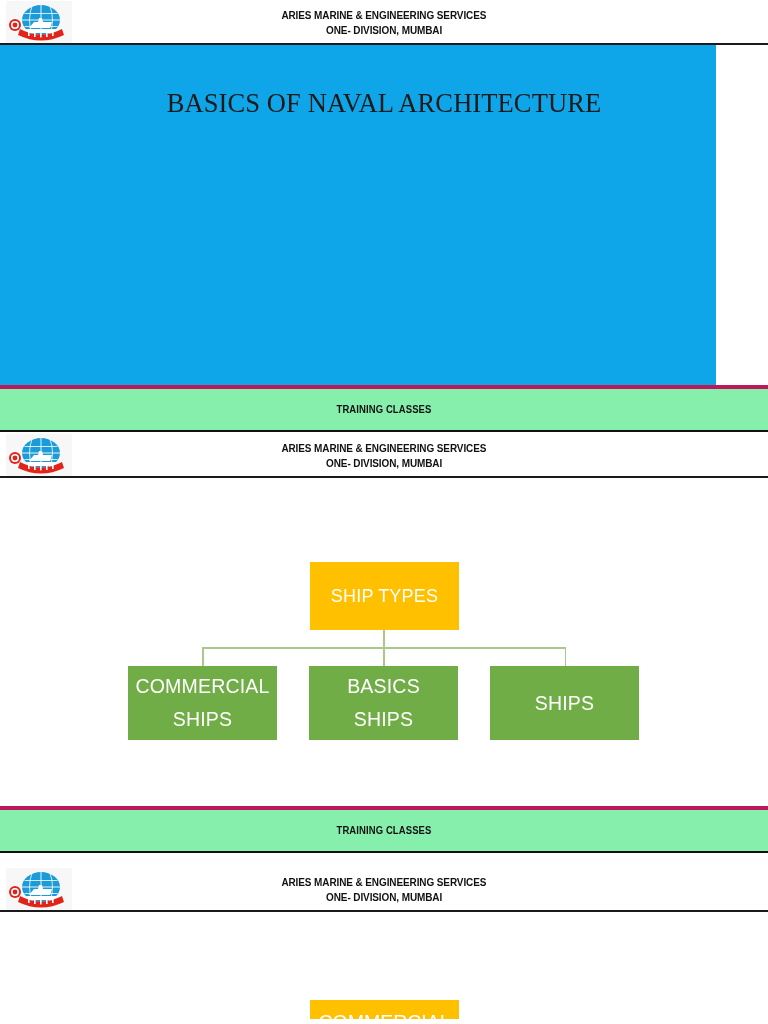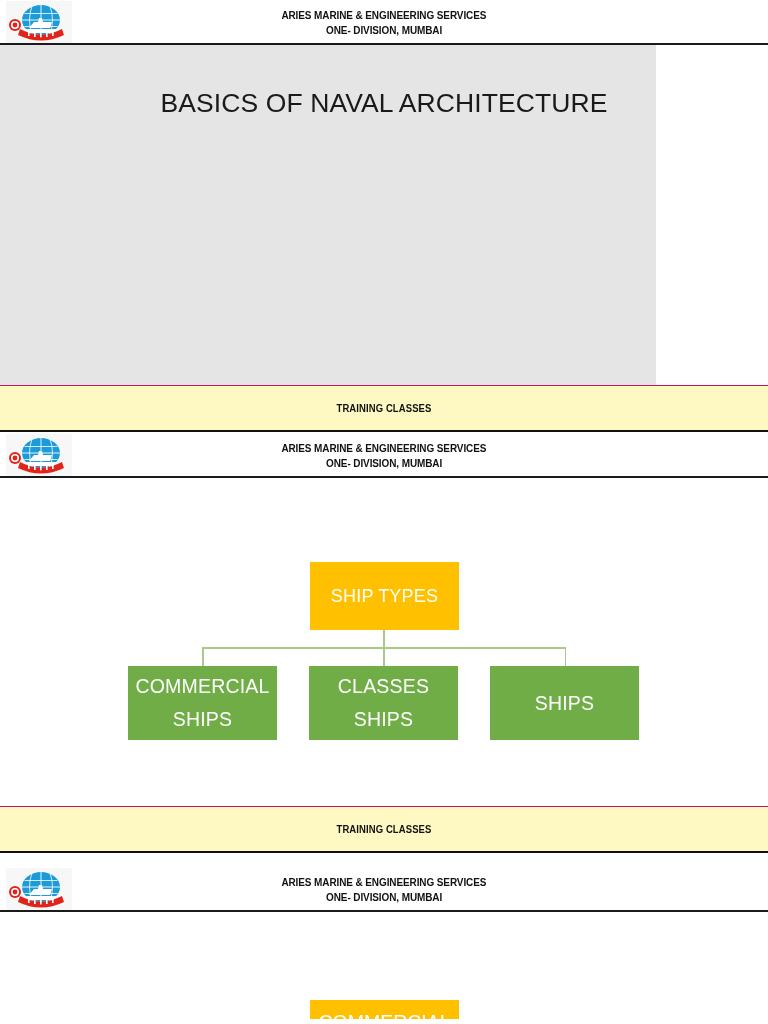--- a/index.html
+++ b/index.html
@@ -68,41 +68,42 @@
     white-space: nowrap;
     line-height: 13px;
     transform: scaleX(0.95);
   }
 
   
   .footer-box {
     position: relative;
     width: 768px;
     height: 47px;
-    background: #fef9c3;
-    border-top: 1px solid #be185d;
+    background: #86efac;
+    border-top: 4px solid #be185d;
     border-bottom: 2px solid #111111;
     display: flex;
     align-items: center;
     justify-content: center;
   }
   .footer-box-text {
     font-size: 10px;
     font-weight: bold;
     letter-spacing: 0.1px;
     color: #111111;
     transform: scaleX(0.95);
   }
 
   
   .title-body {
     position: relative;
-    width: 656px;
+    width: 716px;
     height: 340px;
-    background: #e5e5e5;
+    background: #0ea5e9;
+    font-family: Liberation Serif, serif;
   }
   .deck-title {
     position: absolute;
     left: 0;
     top: 40px;
     width: 768px;
     text-align: center;
     font-size: 26.5px;
     color: #1a1a1a;
     line-height: 36px;
@@ -270,21 +271,21 @@
 
       <div class="node child" style="left:128px; top:188px; width:149px; height:74px;">
         <span class="node-label">
           <span class="nl">COMMERCIAL</span>
           <span class="nl">SHIPS</span>
         </span>
       </div>
 
       <div class="node child" style="left:309px; top:188px; width:149px; height:74px;">
         <span class="node-label">
-          <span class="nl">CLASSES</span>
+          <span class="nl">BASICS</span>
           <span class="nl">SHIPS</span>
         </span>
       </div>
 
       <div class="node child" style="left:490px; top:188px; width:149px; height:74px;">
         <span class="node-label">
           <span class="nl">SHIPS</span>
         </span>
       </div>
 

